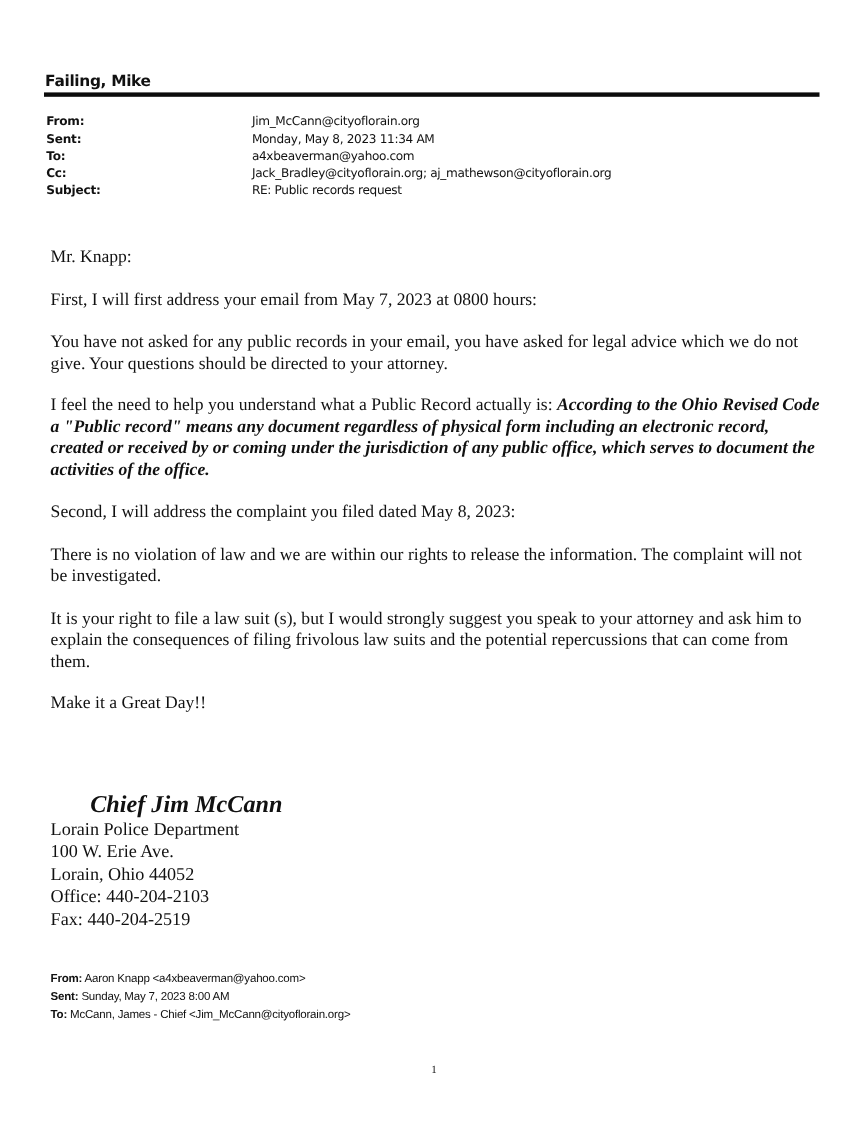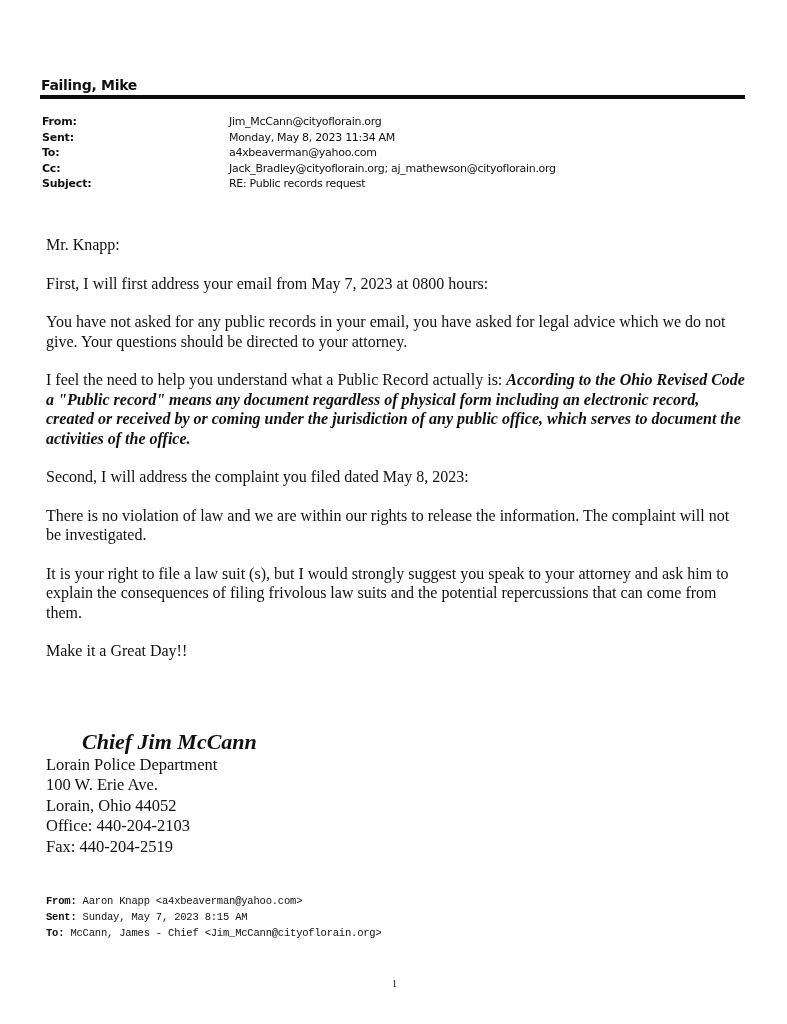--- a/index.html
+++ b/index.html
@@ -1,20 +1,20 @@
 <!DOCTYPE html>
 <html><head>
   <meta charset="utf-8">
   <style>
     html, body { margin: 0; padding: 0; background: #ffffff; }
     body {
       width: 787px; height: 1024px; position: relative; overflow: hidden;
       color: #111111;
     }
-    .page { position: absolute; left: 0; top: 16px; width: 787px; height: 760px; }
+    .page { position: absolute; left: 0; top: 5px; width: 787px; height: 760px; }
     .owner {
       position: absolute; left: 41px; top: 61px;
       font-family: "DejaVu Sans", sans-serif; font-weight: bold; font-size: 14px;
       letter-spacing: -0.3px; color: #111;
     }
     .rule {
       position: absolute; left: 40px; top: 79px; width: 705px; height: 4px;
       background: #0c0c0c;
     }
     .hdr {
@@ -31,21 +31,21 @@
     }
     .body p { margin: 0 0 19px 0; }
     .body em.quote { font-weight: bold; font-style: italic; }
     .sig {
       position: absolute; left: 46px; top: 713px;
       font-family: "Liberation Serif", serif; font-size: 16.5px; line-height: 20.4px;
     }
     .sig-name { font-size: 22px; font-weight: bold; font-style: italic; line-height: 26px; margin-left: 36px; }
     .fwd {
       position: absolute; left: 46px; top: 877px;
-      font-family: Liberation Mono, monospace; font-size: 10.5px; line-height: 16px;
+      font-family: Liberation Sans, sans-serif; font-size: 10.5px; line-height: 16px;
       letter-spacing: -0.2px;
     }
     .fwd b { font-weight: bold; }
     .pagenum {
       position: absolute; left: 392px; top: 962px;
       font-family: "Liberation Serif", serif; font-size: 10px;
     }
   </style>
 </head>
 <body>
@@ -92,18 +92,18 @@
     <div class="sig-name">Chief Jim McCann</div>
     <div>Lorain Police Department</div>
     <div>100 W. Erie Ave.</div>
     <div>Lorain, Ohio 44052</div>
     <div>Office: 440-204-2103</div>
     <div>Fax: 440-204-2519</div>
   </div>
 
   <div class="fwd">
     <div><b>From:</b><span> Aaron Knapp &lt;a4xbeaverman@yahoo.com&gt;</span></div>
-    <div><b>Sent:</b><span> Sunday, May 7, 2023 8:15 AM</span></div>
+    <div><b>Sent:</b><span> Sunday, May 7, 2023 8:00 AM</span></div>
     <div><b>To:</b><span> McCann, James - Chief &lt;Jim_McCann@cityoflorain.org&gt;</span></div>
   </div>
 
   <div class="pagenum">1</div>
 </div>
 
 </body></html>

